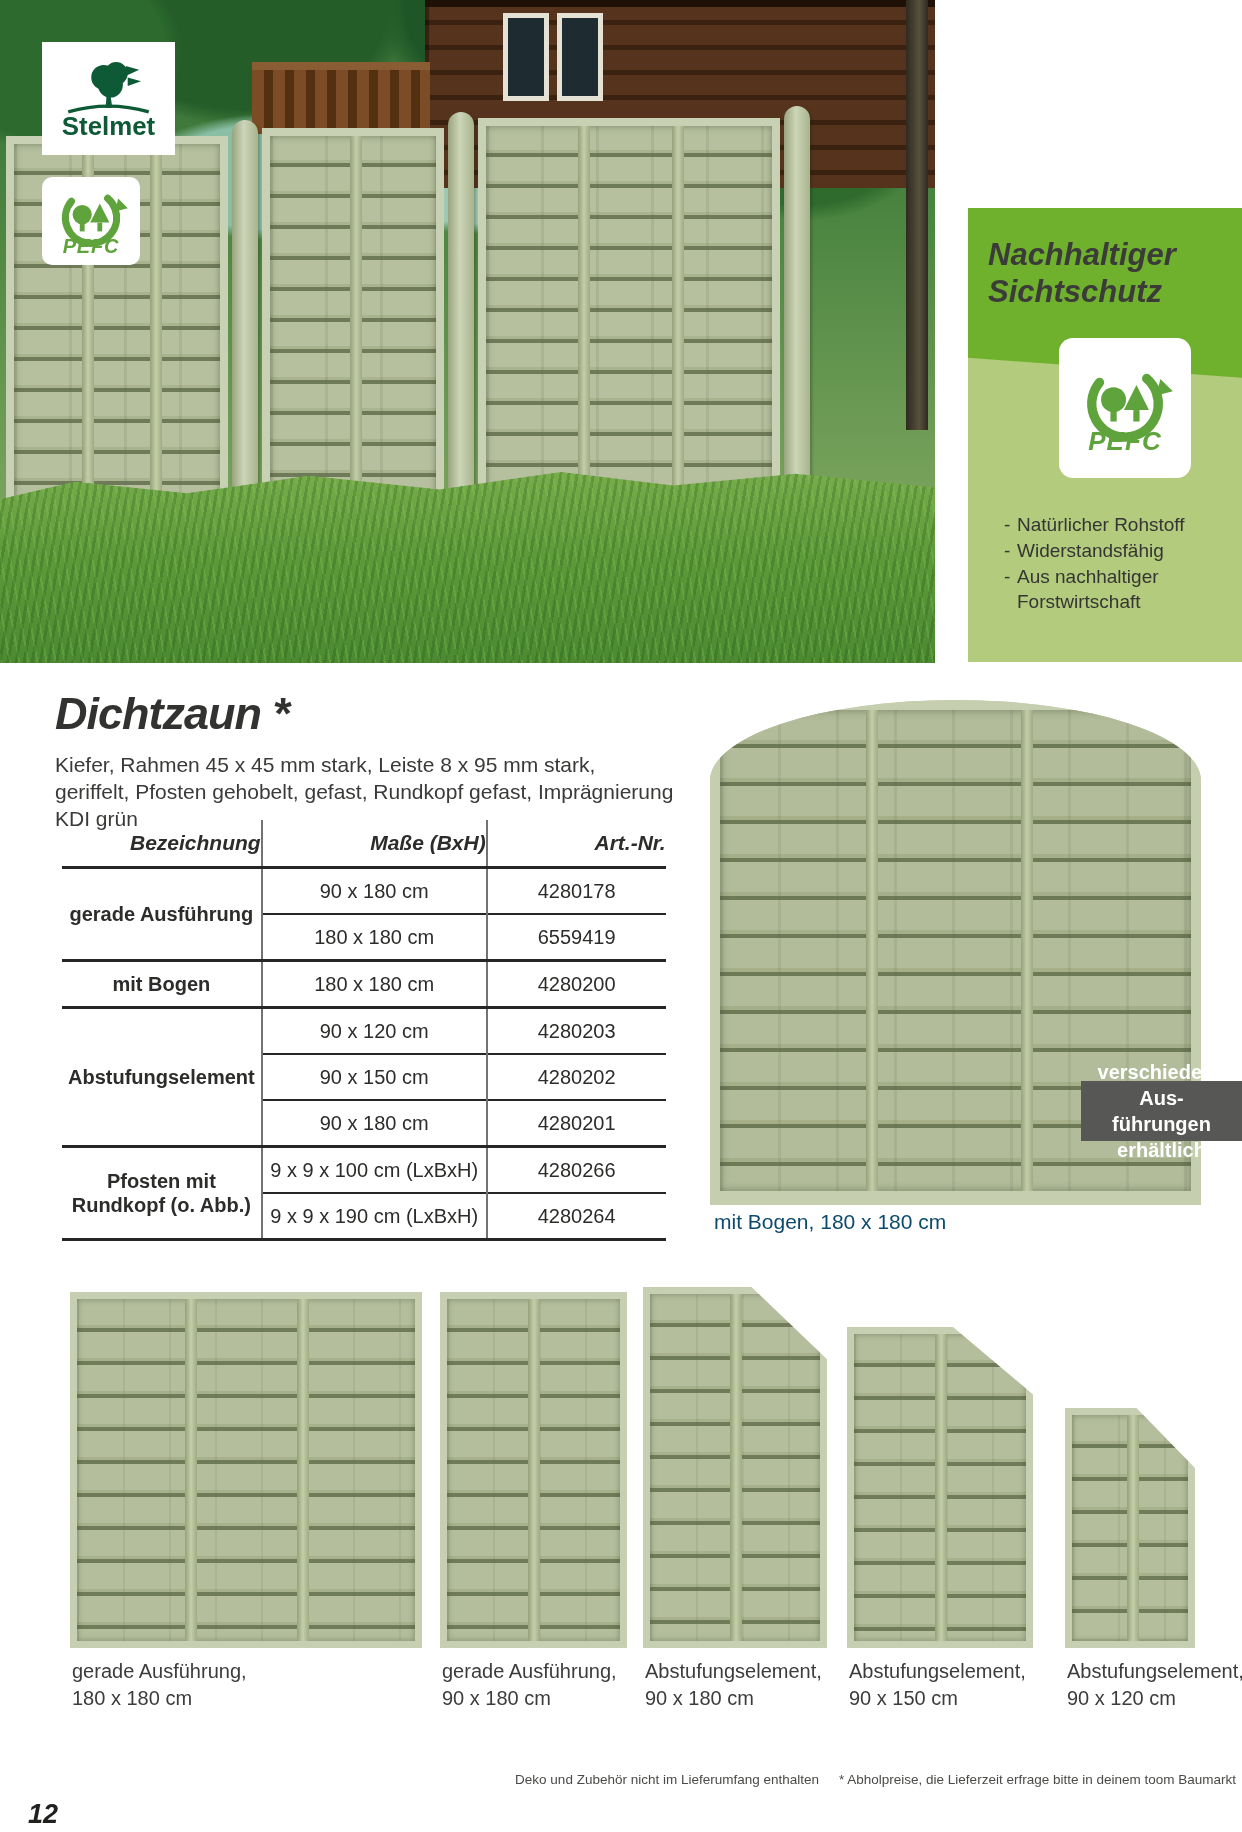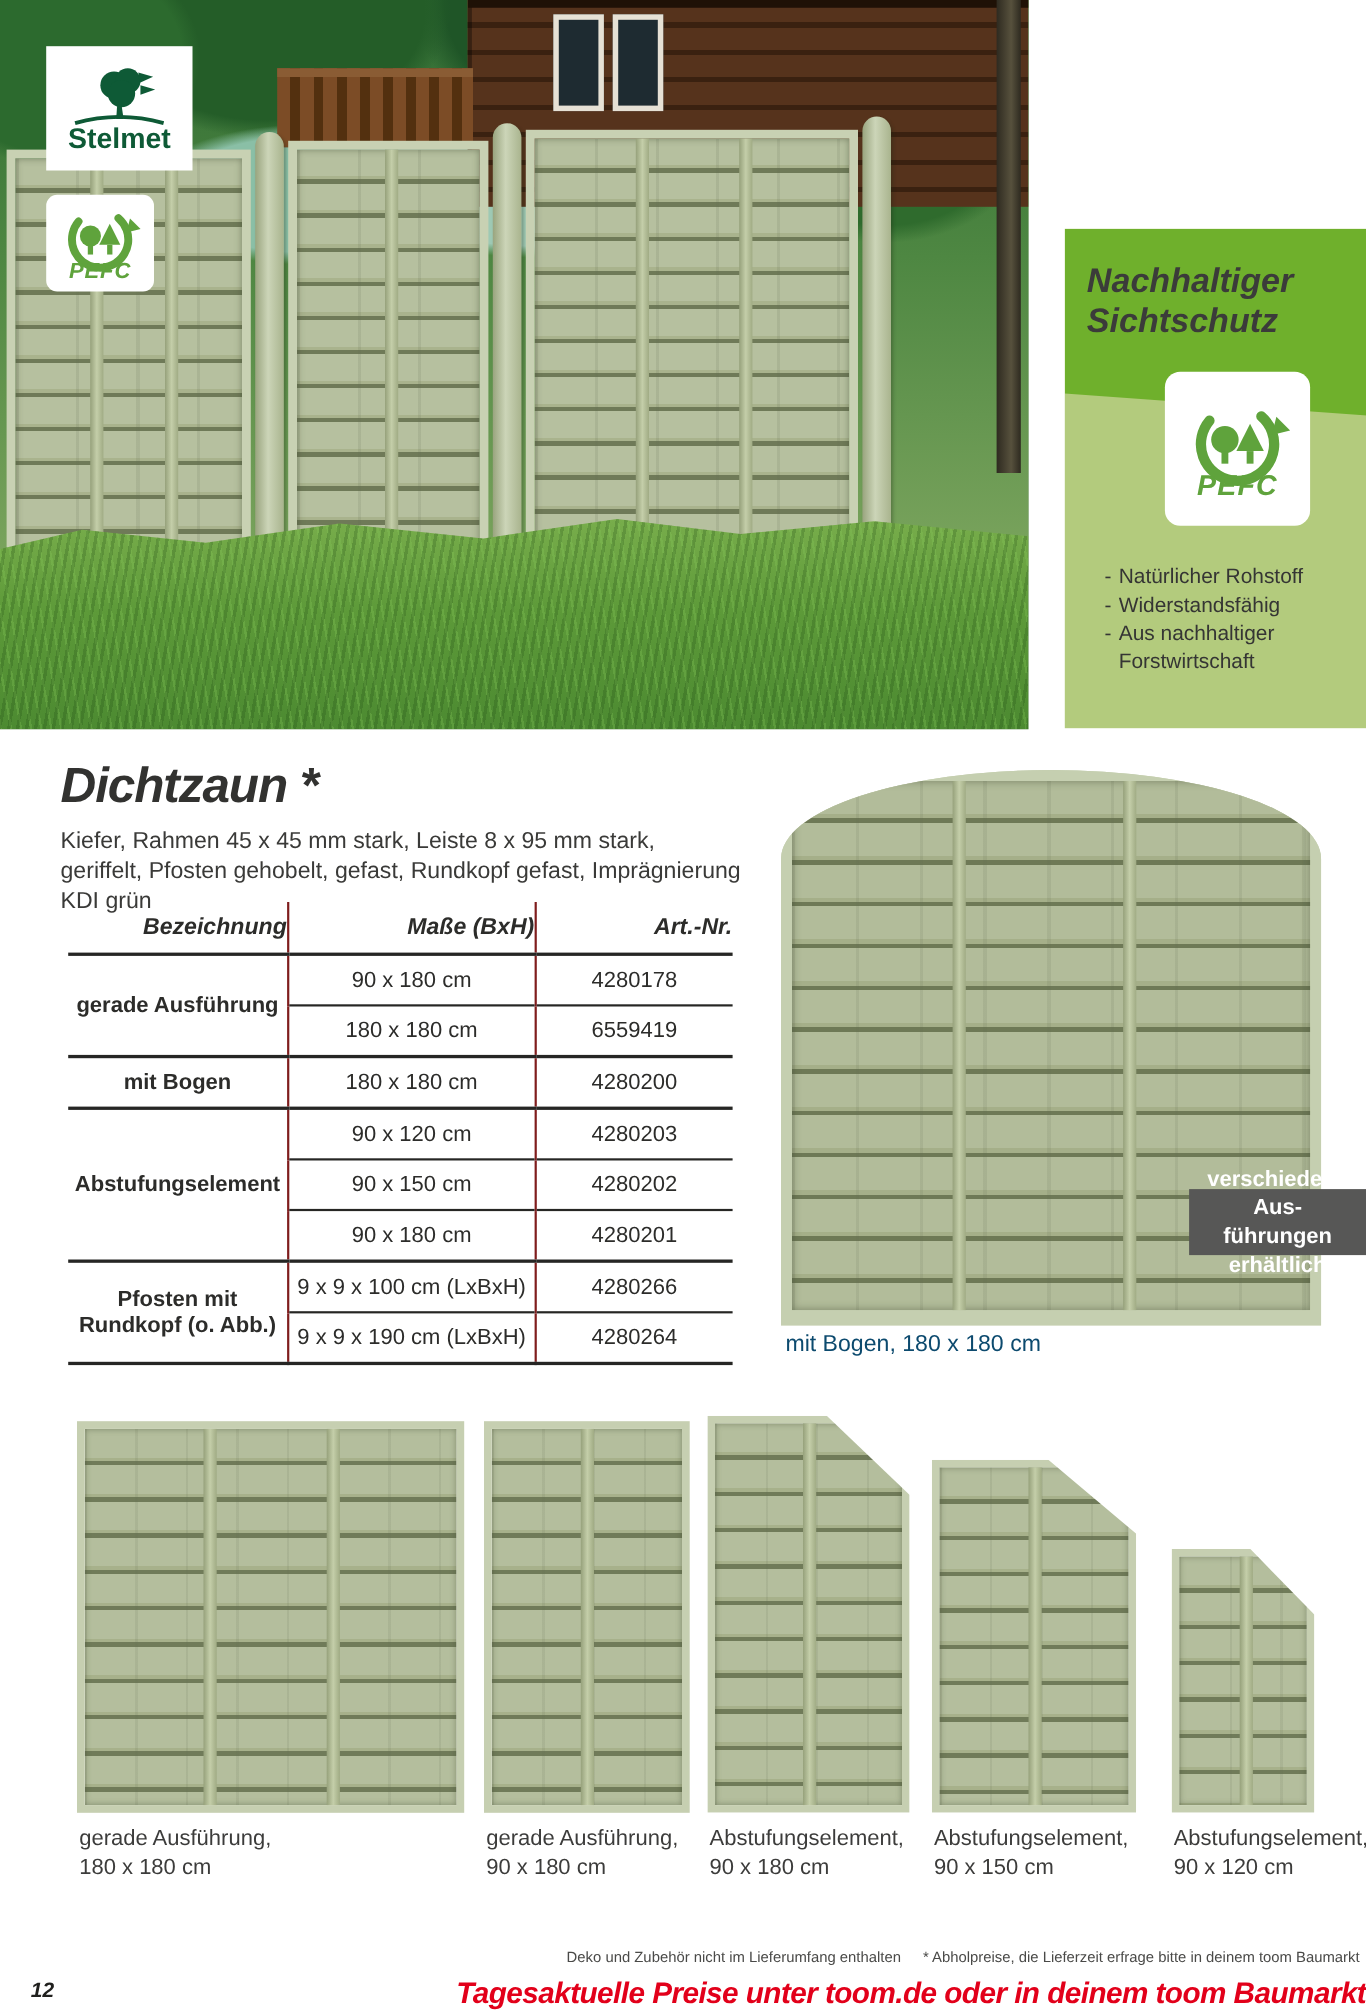--- a/index.html
+++ b/index.html
@@ -70,21 +70,21 @@
     font-style:italic;font-weight:bold;color:#323230;letter-spacing:-1px;}
   .sdesc{position:absolute;left:55px;top:751px;width:620px;margin:0;
     font-size:21px;line-height:27px;color:#3a3a38;}
 
   
   .ptable{position:absolute;left:62px;top:820px;border-collapse:collapse;table-layout:fixed;
     border-bottom:3px solid #262624;}
   .ptable th{height:46px;font-size:21px;font-style:italic;font-weight:bold;color:#2c2c2a;
     text-align:right;vertical-align:middle;border-bottom:3px solid #262624;padding:0;}
   .ptable td{height:44px;font-size:20px;color:#2c2c2a;text-align:center;vertical-align:middle;padding:0 6px;}
-  .ptable .c2,.ptable .c3{border-left:2px solid #7f1d1d;}
+  .ptable .c2,.ptable .c3{border-left:2px solid #737373;}
   .ptable tr.g td{border-top:3px solid #262624;}
   .ptable tr.s td{border-top:2px solid #262624;}
   .ptable .lbl{font-weight:bold;line-height:24px;}
 
   
   .arch{position:absolute;left:710px;top:700px;width:491px;height:505px;
     border-radius:50% 50% 0 0 / 16% 16% 0 0;overflow:hidden;background:#c5cfb0;
     box-shadow:inset 0 0 0 10px #c5cfb0;}
   .arch .boards{position:absolute;left:10px;right:10px;top:10px;bottom:14px;
     background:
@@ -109,21 +109,21 @@
   .gp5{left:1065px;top:1408px;width:116px;height:226px;clip-path:polygon(0 0,55% 0,100% 25%,100% 100%,0 100%);}
   .cap{position:absolute;font-size:20px;line-height:27px;color:#3c3c3b;}
   .cap1{left:72px;top:1658px;} .cap2{left:442px;top:1658px;} .cap3{left:645px;top:1658px;}
   .cap4{left:849px;top:1658px;} .cap5{left:1067px;top:1658px;}
 
   
   .footnote{position:absolute;right:6px;top:1772px;font-size:13.5px;color:#4a4a48;white-space:nowrap;}
   .footnote .sep{display:inline-block;width:20px;}
   .redline{position:absolute;right:0;top:1797px;font-size:27px;font-weight:bold;font-style:italic;
     color:#e2001a;letter-spacing:-0.5px;}
-  .pagenum{position:absolute;left:28px;top:1799px;font-size:19px;font-weight:bold;font-style:italic;color:#20201e;}
+  .pagenum{position:absolute;left:28px;top:1799px;font-size:27px;font-weight:bold;font-style:italic;color:#20201e;}
 
   svg text{font-family:"Liberation Sans",sans-serif;}
 </style>
 </head>
 <body>
 
 <div class="pg">
 
   <div class="hero">
     <div class="backdrop"></div>
@@ -303,16 +303,15 @@
       <div>90 x 150 cm</div>
   </div>
   <div class="cap cap5">
     <div>Abstufungselement,</div>
       <div>90 x 120 cm</div>
   </div>
 
   <div class="footnote">
     <span>Deko und Zubehör nicht im Lieferumfang enthalten</span><span class="sep"></span><span>* Abholpreise, die Lieferzeit erfrage bitte in deinem toom Baumarkt</span>
   </div>
-  <div class="redline">Tagesaktuelle Preise unter toom.de oder in deinem toom Baumarkt</div>
   <div class="pagenum">12</div>
 
 </div>
 
 </body></html>

